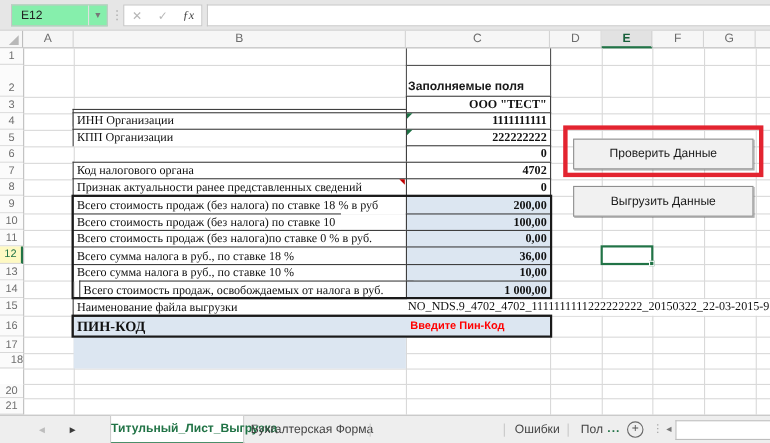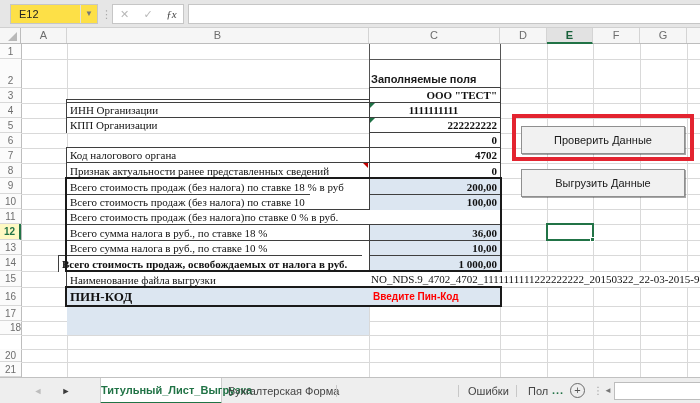--- a/index.html
+++ b/index.html
@@ -3,38 +3,38 @@
 <meta charset="utf-8">
 <style>
   * { margin:0; padding:0; box-sizing:border-box; }
   html,body { font-family:"Liberation Sans", sans-serif; }
   #app {
     position:relative; width:700px; height:403px; overflow:hidden;
     background:#ffffff; font-size:11px;
   }
   
   #topbar { position:absolute; left:0; top:0; width:700px; height:28px; background:#e6e6e6; border-bottom:1px solid #d0d0d0; }
-  .namebox { position:absolute; left:10px; top:4px; width:88px; height:20px; background:#fde047; border:1px solid #c6c6c6; }
+  .namebox { position:absolute; left:10px; top:4px; width:88px; height:20px; background:#86efac; border:1px solid #c6c6c6; }
   .namebox-value { position:absolute; left:8px; top:0; line-height:18px; color:#222; }
   .namebox-dd { position:absolute; right:0; top:0; width:17px; height:18px; border-left:1px solid #e0e0e0; color:#777; font-size:8px; text-align:center; line-height:18px; }
   .dots-sep { position:absolute; left:101px; top:4px; width:8px; height:20px; color:#a8a8a8; font-size:11px; line-height:20px; text-align:center; }
   .fxgroup { position:absolute; left:112px; top:4px; width:72px; height:20px; background:#fff; border:1px solid #c6c6c6; display:flex; align-items:center; }
   .fxgroup span { flex:1; text-align:center; font-size:11px; }
   .fx-cancel, .fx-enter { color:#b8b8b8; }
   .fx-fn { color:#444; font-style:italic; font-family:"Liberation Serif", serif; font-size:12px; }
   .formulabar { position:absolute; left:188px; top:4px; width:512px; height:20px; background:#fff; border:1px solid #c6c6c6; border-right:none; }
   
   #colheaders { position:absolute; left:0; top:28px; width:700px; height:16px; background:#f6f6f6; border-bottom:1px solid #bdbdbd; }
   .colh { position:absolute; top:0; height:15px; line-height:15px; text-align:center; color:#6d6d6d; font-size:11px; border-right:1px solid #d4d4d4; }
   .colh.sel { background:#e2e2e2; color:#17603a; border-bottom:2px solid #217346; height:16px; font-weight:bold; }
   #selectall { position:absolute; left:0; top:0; width:21px; height:15px; border-right:1px solid #bdbdbd; }
   #selectall .tri { position:absolute; right:3px; bottom:2px; width:0; height:0; border-left:9px solid transparent; border-bottom:9px solid #b8b8b8; }
   
   .rowh { position:absolute; left:0; width:21px; text-align:center; color:#6d6d6d; font-size:10px; border-bottom:1px solid #d8d8d8; background:#fbfbfb; }
-  .rowh.sel { color:#217346; font-weight:bold; background:#fef9c3; border-right:2px solid #217346; }
+  .rowh.sel { color:#217346; font-weight:normal; background:#fef9c3; border-right:2px solid #217346; }
   #rowhdr-border { position:absolute; left:21px; top:44px; width:1px; height:333px; background:#bdbdbd; }
   
   .vline { position:absolute; top:44px; height:333px; width:1px; background:#d9d9d9; }
   .hline { position:absolute; left:21px; width:679px; height:1px; background:#d9d9d9; }
   
   .cellbox { position:absolute; background:#fff; font-family:"Liberation Serif", serif; font-size:11px; color:#111; overflow:hidden; }
   .lbl { border-left:1px solid #3f3f3f; border-top:1px solid #3f3f3f; padding-left:3px; }
   .val { border-left:1px solid #3f3f3f; border-top:1px solid #3f3f3f; border-right:1px solid #3f3f3f; text-align:right; padding-right:3px; font-weight:bold; }
   .blue { background:#dce6f1; }
   .outline2 { position:absolute; border:2px solid #1a1a1a; pointer-events:none; }
@@ -149,38 +149,39 @@
 
   <div class="c1box"></div>
   <div class="c2box"></div>
   <div class="fillhdr">Заполняемые поля</div>
 
   <div style="position:absolute;left:67px;top:306px;width:302px;height:29px;background:#dce6f1;"></div>
 
   <div class="cellbox lbl" style="left:66px;top:87px;width:304px;height:16px;line-height:15px;margin-top:12px;">Наименование Организации</div>
   <div class="cellbox val" style="left:369px;top:87px;width:132px;height:16px;line-height:15px;">ООО "ТЕСТ"</div>
   <div class="cellbox lbl" style="left:66px;top:102px;width:304px;height:16px;line-height:15px;">ИНН Организации</div>
-  <div class="cellbox val" style="left:369px;top:102px;width:132px;height:16px;line-height:15px;text-align:center;">1111111111</div>
+  <div class="cellbox val" style="left:369px;top:102px;width:132px;height:16px;line-height:15px;">1111111111</div>
   <div class="cellbox lbl" style="left:66px;top:117px;width:304px;height:16px;line-height:15px;">КПП Организации</div>
   <div class="cellbox val" style="left:369px;top:117px;width:132px;height:16px;line-height:15px;">222222222</div>
   <div class="cellbox val" style="left:369px;top:132px;width:132px;height:16px;line-height:15px;">0</div>
   <div class="cellbox lbl" style="left:66px;top:147px;width:304px;height:16px;line-height:15px;">Код налогового органа</div>
   <div class="cellbox val" style="left:369px;top:147px;width:132px;height:16px;line-height:15px;">4702</div>
   <div class="cellbox lbl" style="left:66px;top:162px;width:304px;height:17px;line-height:16px;">Признак актуальности ранее представленных сведений</div>
   <div class="cellbox val" style="left:369px;top:162px;width:132px;height:17px;line-height:16px;">0</div>
   <div class="cellbox lbl" style="left:66px;top:178px;width:304px;height:17px;line-height:16px;">Всего стоимость продаж (без налога)  по ставке 18 % в руб</div>
   <div class="cellbox val blue" style="left:369px;top:178px;width:132px;height:17px;line-height:16px;">200,00</div>
   <div class="cellbox lbl" style="left:66px;top:194px;width:244px;height:16px;line-height:15px;">Всего стоимость продаж  (без налога) по ставке 10 % в руб</div>
   <div class="cellbox val blue" style="left:369px;top:194px;width:132px;height:16px;line-height:15px;">100,00</div>
   <div class="cellbox lbl" style="left:66px;top:209px;width:304px;height:16px;line-height:15px;">Всего стоимость продаж (без налога)по ставке 0 % в руб.</div>
+  <div class="cellbox val blue" style="left:369px;top:209px;width:132px;height:16px;line-height:15px;">0,00</div>
   <div class="cellbox lbl" style="left:66px;top:224px;width:304px;height:17px;line-height:16px;">Всего сумма налога  в руб., по ставке 18 %</div>
   <div class="cellbox val blue" style="left:369px;top:224px;width:132px;height:17px;line-height:16px;">36,00</div>
   <div class="cellbox lbl" style="left:66px;top:240px;width:304px;height:16px;line-height:15px;">Всего сумма налога  в руб., по ставке 10 %</div>
   <div class="cellbox val blue" style="left:369px;top:240px;width:132px;height:16px;line-height:15px;">10,00</div>
-  <div class="cellbox lbl" style="left:58px;top:255px;width:304px;height:17px;line-height:16px;font-weight:bold;">Всего стоимость продаж, освобождаемых от налога в руб.</div>
+  <div class="cellbox lbl" style="left:72px;top:255px;width:304px;height:17px;line-height:16px;">Всего стоимость продаж, освобождаемых от налога в руб.</div>
   <div class="cellbox val blue" style="left:369px;top:255px;width:132px;height:17px;line-height:16px;">1 000,00</div>
   <div class="cellbox lbl" style="left:66px;top:271px;width:304px;height:17px;line-height:16px;border-bottom:1px solid #3f3f3f;">Наименование файла выгрузки</div>
   <div class="cellbox filename" style="left:371px;top:272px;width:329px;height:15px;line-height:15px;">NO_NDS.9_4702_4702_1111111111222222222_20150322_22-03-2015-9-56-5</div>
   <div class="cellbox val blue pin-value" style="left:369px;top:287px;width:132px;height:19px;line-height:18px;">Введите Пин-Код</div>
   <div class="cellbox lbl blue pin-label" style="left:66px;top:287px;width:304px;height:19px;line-height:18px;">ПИН-КОД</div>
 
   <div class="outline2" style="left:65px;top:177px;width:437px;height:95px;"></div>
   <div class="outline2" style="left:65px;top:286px;width:437px;height:21px;"></div>
 
   <div class="flag-green" style="left:370px;top:103px;"></div>

